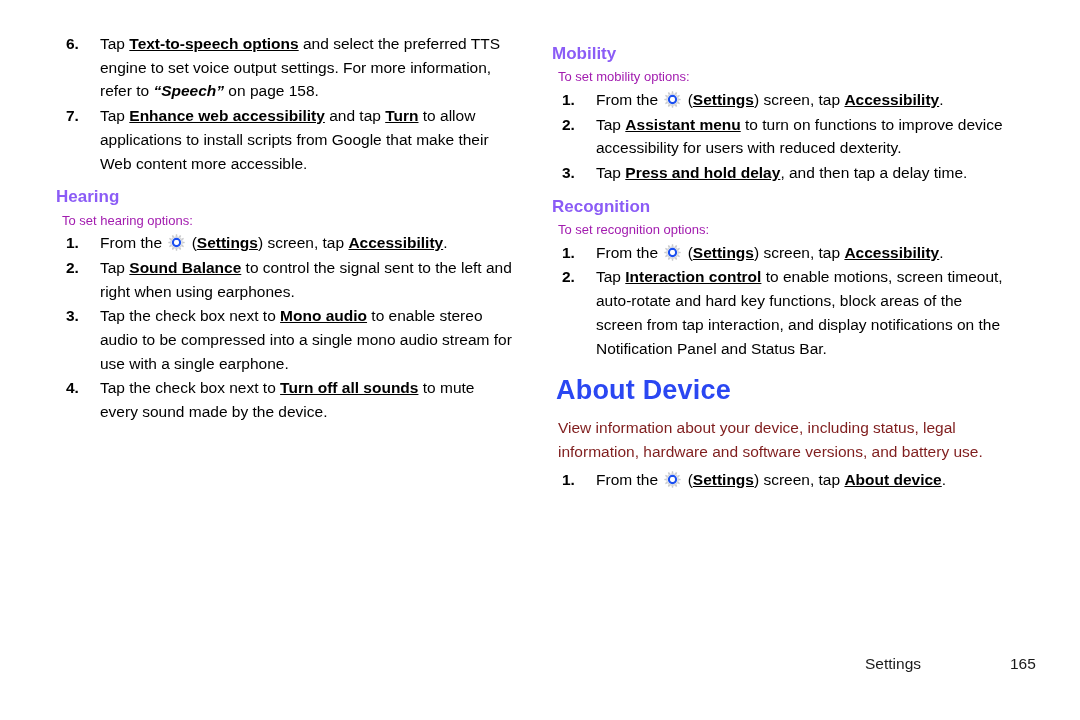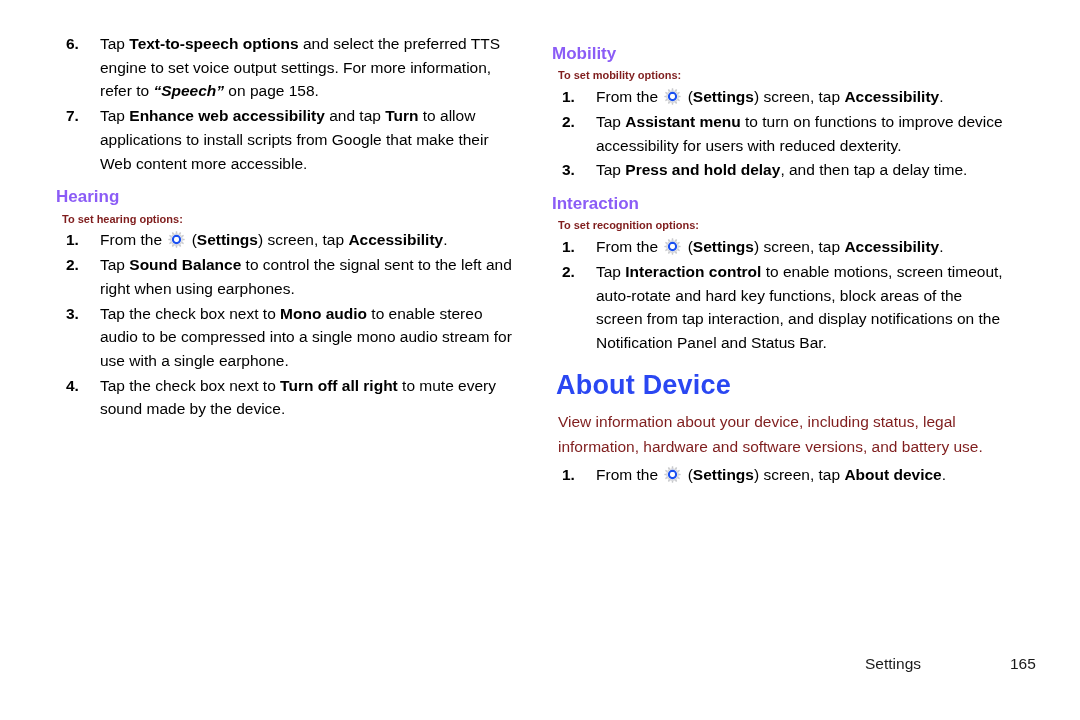--- a/index.html
+++ b/index.html
@@ -40,23 +40,23 @@
     line-height: 1.1;
   }
   h2.sub-title {
     font-size: 17px;
     font-weight: bold;
     color: #8b5cf6;
     margin: 12px 0 4px 0px;
     line-height: 1.2;
   }
   h3.lead-in {
-    font-size: 11px;
-    font-weight: bold;
-    color: #7f1d1d;
+    font-size: 13px;
+    font-weight: normal;
+    color: #a21caf;
     margin: 4px 0 2px 6px;
     line-height: 1.35;
   }
 
   
   p.body-text {
     font-size: 15.5px;
     line-height: 1.55;
     margin: 4px 0 4px 6px;
     color: #7f1d1d;
@@ -80,21 +80,21 @@
     position: absolute;
     left: 10px;
     top: 0;
     font-weight: bold;
     font-size: 15.5px;
   }
   ol.steps > li .txt {
     display: block;
   }
 
-  b, strong { font-weight: bold; }
+  b, strong { font-weight: bold; text-decoration: underline; }
   i.bi { font-weight: bold; font-style: italic; }
 
   
   .gear-icon {
     display: inline-block;
     width: 17px;
     height: 17px;
     vertical-align: -3px;
     margin: 0 2px;
   }
@@ -169,21 +169,21 @@
         <li>
           <span class="num">2.</span>
           <span class="txt"><span>Tap </span><b>Sound Balance</b><span> to control the signal sent to the left and right when using earphones.</span></span>
         </li>
         <li>
           <span class="num">3.</span>
           <span class="txt"><span>Tap the check box next to </span><b>Mono audio</b><span> to enable stereo audio to be compressed into a single mono audio stream for use with a single earphone.</span></span>
         </li>
         <li>
           <span class="num">4.</span>
-          <span class="txt"><span>Tap the check box next to </span><b>Turn off all right</b><span> to mute every sound made by the device.</span></span>
+          <span class="txt"><span>Tap the check box next to </span><b>Turn off all sounds</b><span> to mute every sound made by the device.</span></span>
         </li>
       </ol>
 
   </div>
 
   <div class="column col-right">
 
     <h2 class="sub-title">Mobility</h2>
 
     <h3 class="lead-in">To set mobility options:</h3>
@@ -215,21 +215,21 @@
         <li>
           <span class="num">2.</span>
           <span class="txt"><span>Tap </span><b>Assistant menu</b><span> to turn on functions to improve device accessibility for users with reduced dexterity.</span></span>
         </li>
         <li>
           <span class="num">3.</span>
           <span class="txt"><span>Tap </span><b>Press and hold delay</b><span>, and then tap a delay time.</span></span>
         </li>
       </ol>
 
-    <h2 class="sub-title">Interaction</h2>
+    <h2 class="sub-title">Recognition</h2>
 
     <h3 class="lead-in">To set recognition options:</h3>
 
     <ol class="steps">
         <li>
           <span class="num">1.</span>
           <span class="txt"><span>From the </span><span class="gear-icon"><svg viewBox="0 0 24 24" width="17" height="17">
                 <g>
                   <rect x="10.9" y="0.4" width="2.2" height="4.6" rx="0.6" fill="#c8c9cc" transform="rotate(0 12 12)"></rect>
                   <rect x="10.9" y="0.4" width="2.2" height="4.6" rx="0.6" fill="#c8c9cc" transform="rotate(30 12 12)"></rect>

